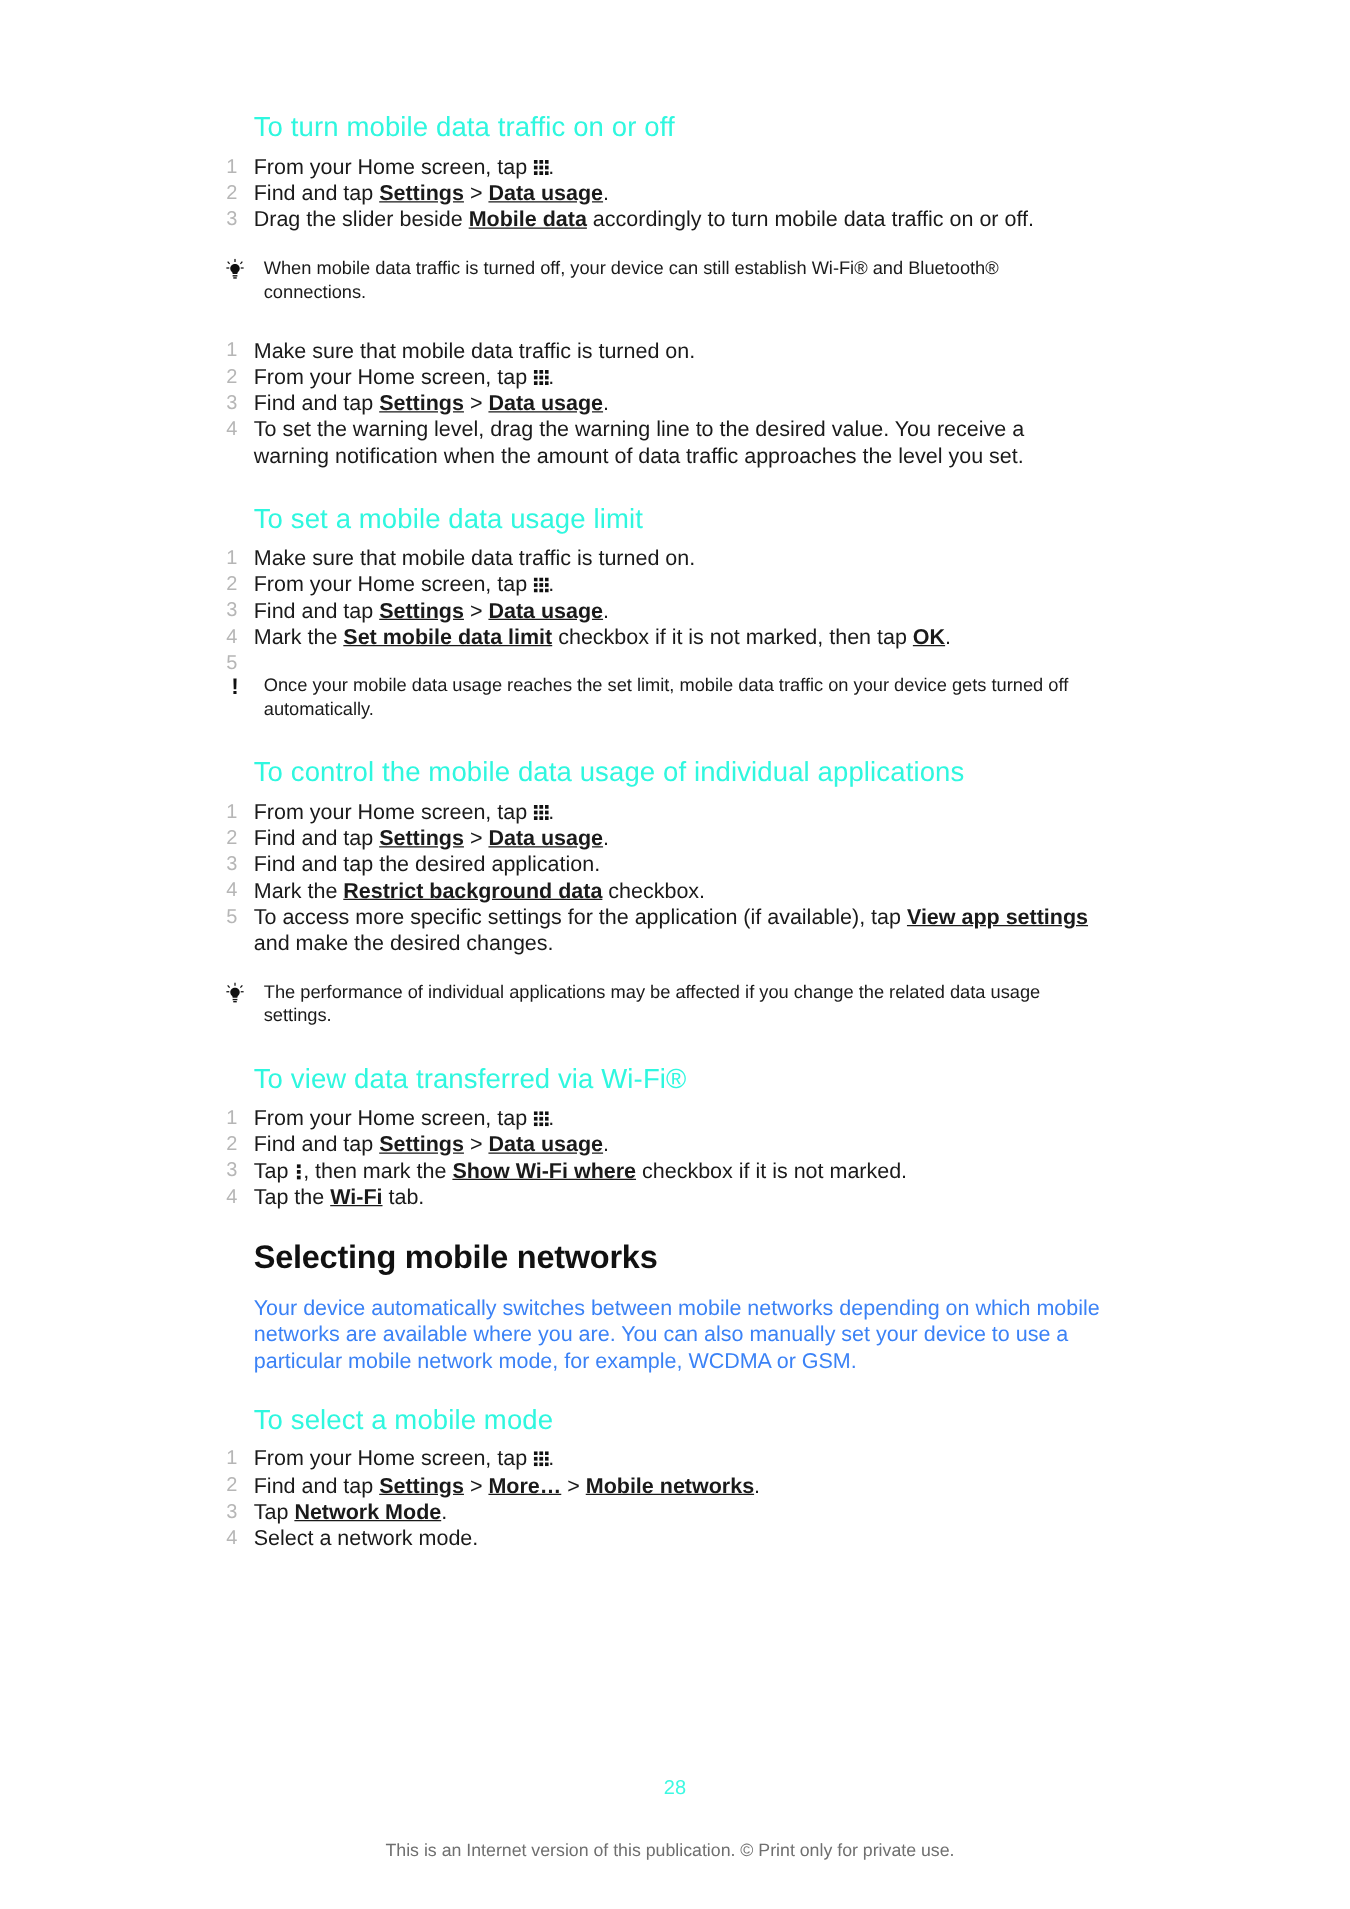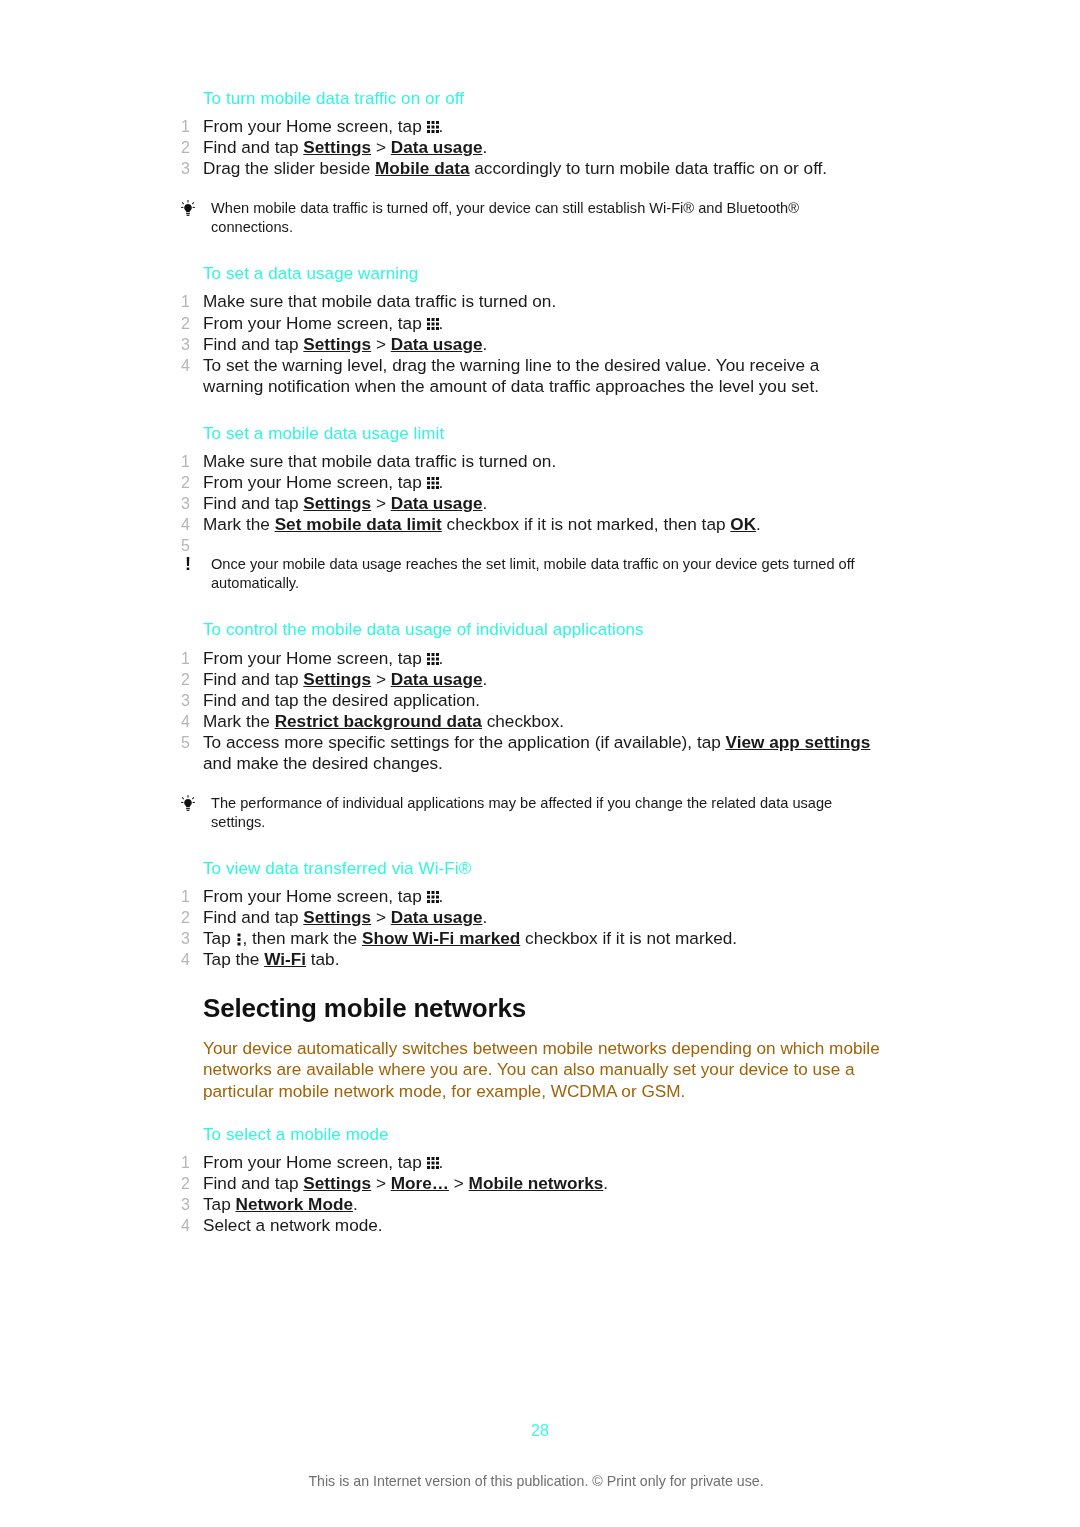--- a/index.html
+++ b/index.html
@@ -28,21 +28,21 @@
   .content {
     position: absolute;
     left: 171px;
     top: 88px;
     width: 712px;
   }
 
   
   .sec-heading {
     color: #2ff7df;
-    font-size: 17px;
+    font-size: 22px;
     font-weight: 400;
     letter-spacing: 0.1px;
     margin: 0 0 6px 32px;
     line-height: 1.3;
   }
   .sec-block { margin-bottom: 0; }
 
   
   .steps {
     list-style: none;
@@ -101,21 +101,21 @@
     color: #111;
     margin: 0 0 0 32px;
     line-height: 1.2;
   }
 
   
   .body-p {
     font-size: 17.2px;
     line-height: 21.4px;
     margin: 0 0 0 32px;
-    color: #a16207;
+    color: #3b82f6;
   }
 
   
   .ic-grid {
     display: inline-block;
     width: 12px;
     height: 12px;
     vertical-align: -1px;
     margin: 0 0px;
   }
@@ -200,21 +200,20 @@
             <rect x="12.6" y="2" width="1" height="2.4" transform="rotate(40 13.1 3.2)"></rect>
           </g>
         </svg>
       </span>
       <span>When mobile data traffic is turned off, your device can still establish Wi-Fi® and Bluetooth® connections.</span>
     </div>
 
     <div class="sp-b"></div>
 
     <div class="sec-block">
-      <h2 class="sec-heading">To set a data usage warning</h2>
       <ol class="steps">
           <li><span class="num">1</span><span>Make sure that mobile data traffic is turned on.</span></li>
           <li><span class="num">2</span><span>From your Home screen, tap <span class="ic-grid"><svg width="12" height="12" viewBox="0 0 12 12">
                   <g fill="#111">
                     <rect x="0" y="0" width="3" height="3"></rect>
                     <rect x="4.5" y="0" width="3" height="3"></rect>
                     <rect x="9" y="0" width="3" height="3"></rect>
                     <rect x="0" y="4.5" width="3" height="3"></rect>
                     <rect x="4.5" y="4.5" width="3" height="3"></rect>
                     <rect x="9" y="4.5" width="3" height="3"></rect>
@@ -325,21 +324,21 @@
                     <rect x="9" y="9" width="3" height="3"></rect>
                   </g>
                 </svg></span>.</span></li>
           <li><span class="num">2</span><span>Find and tap <b>Settings</b> &gt; <b>Data usage</b>.</span></li>
           <li><span class="num">3</span><span>Tap <span class="ic-kebab"><svg width="4" height="13" viewBox="0 0 4 13">
                   <g fill="#111">
                     <rect x="0.5" y="0.5" width="3" height="3"></rect>
                     <rect x="0.5" y="5" width="3" height="3"></rect>
                     <rect x="0.5" y="9.5" width="3" height="3"></rect>
                   </g>
-                </svg></span>, then mark the <b>Show Wi-Fi marked</b> checkbox if it is not marked.</span></li>
+                </svg></span>, then mark the <b>Show Wi-Fi where</b> checkbox if it is not marked.</span></li>
           <li><span class="num">4</span><span>Tap the <b>Wi-Fi</b> tab.</span></li>
         </ol>
     </div>
 
     <div class="sp-c"></div>
 
     <h1 class="h1">Selecting mobile networks</h1>
 
     <div style="height:14px"></div>
 

